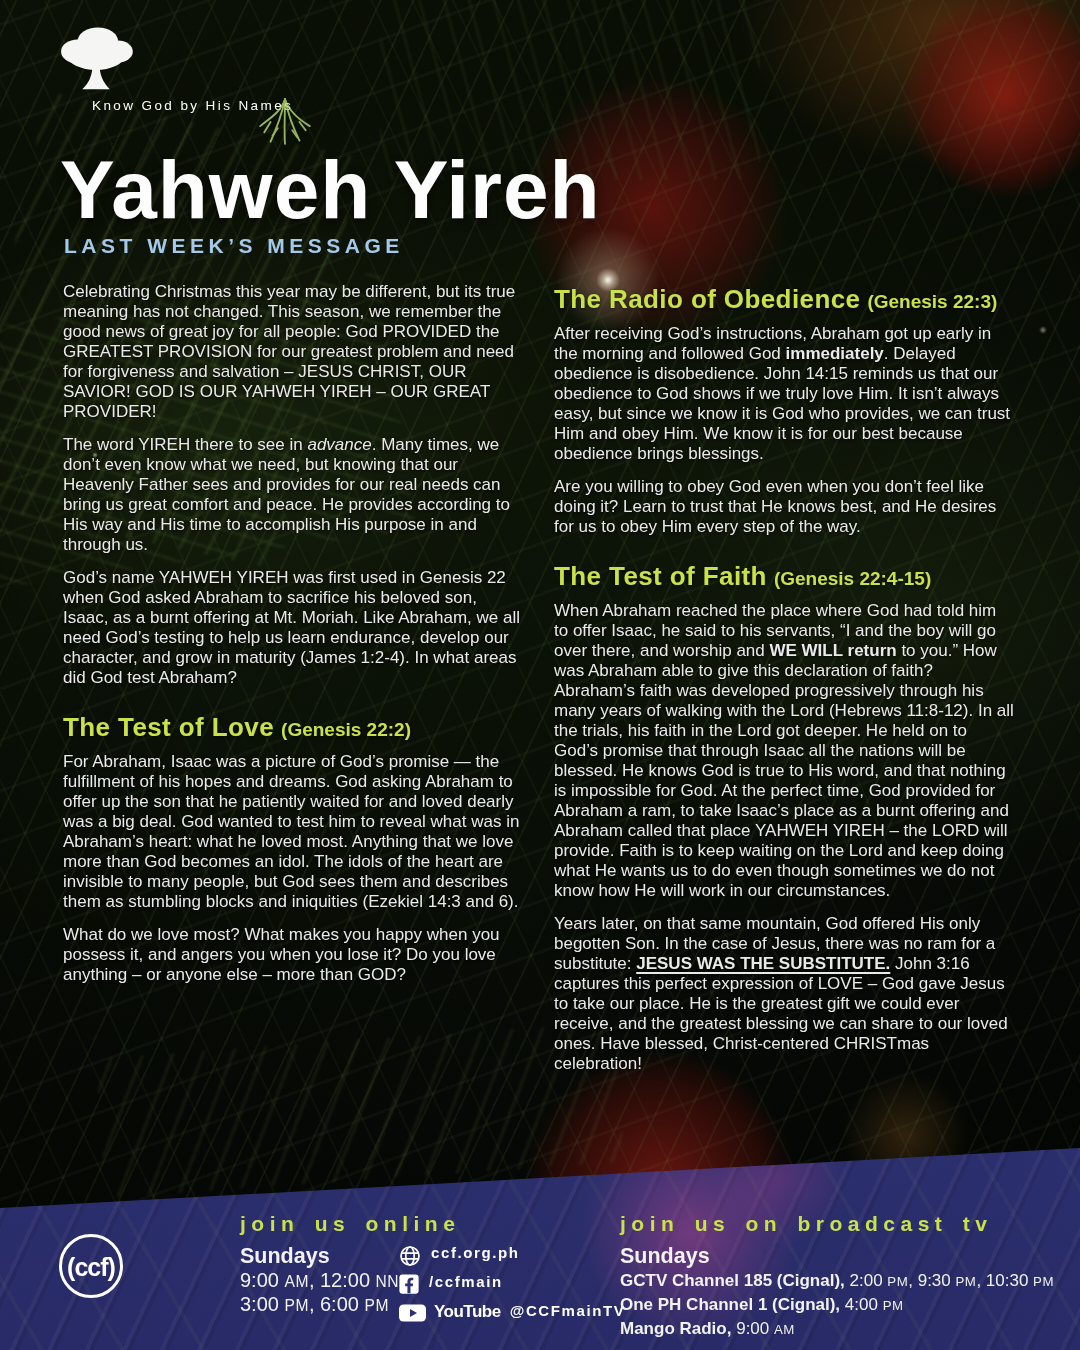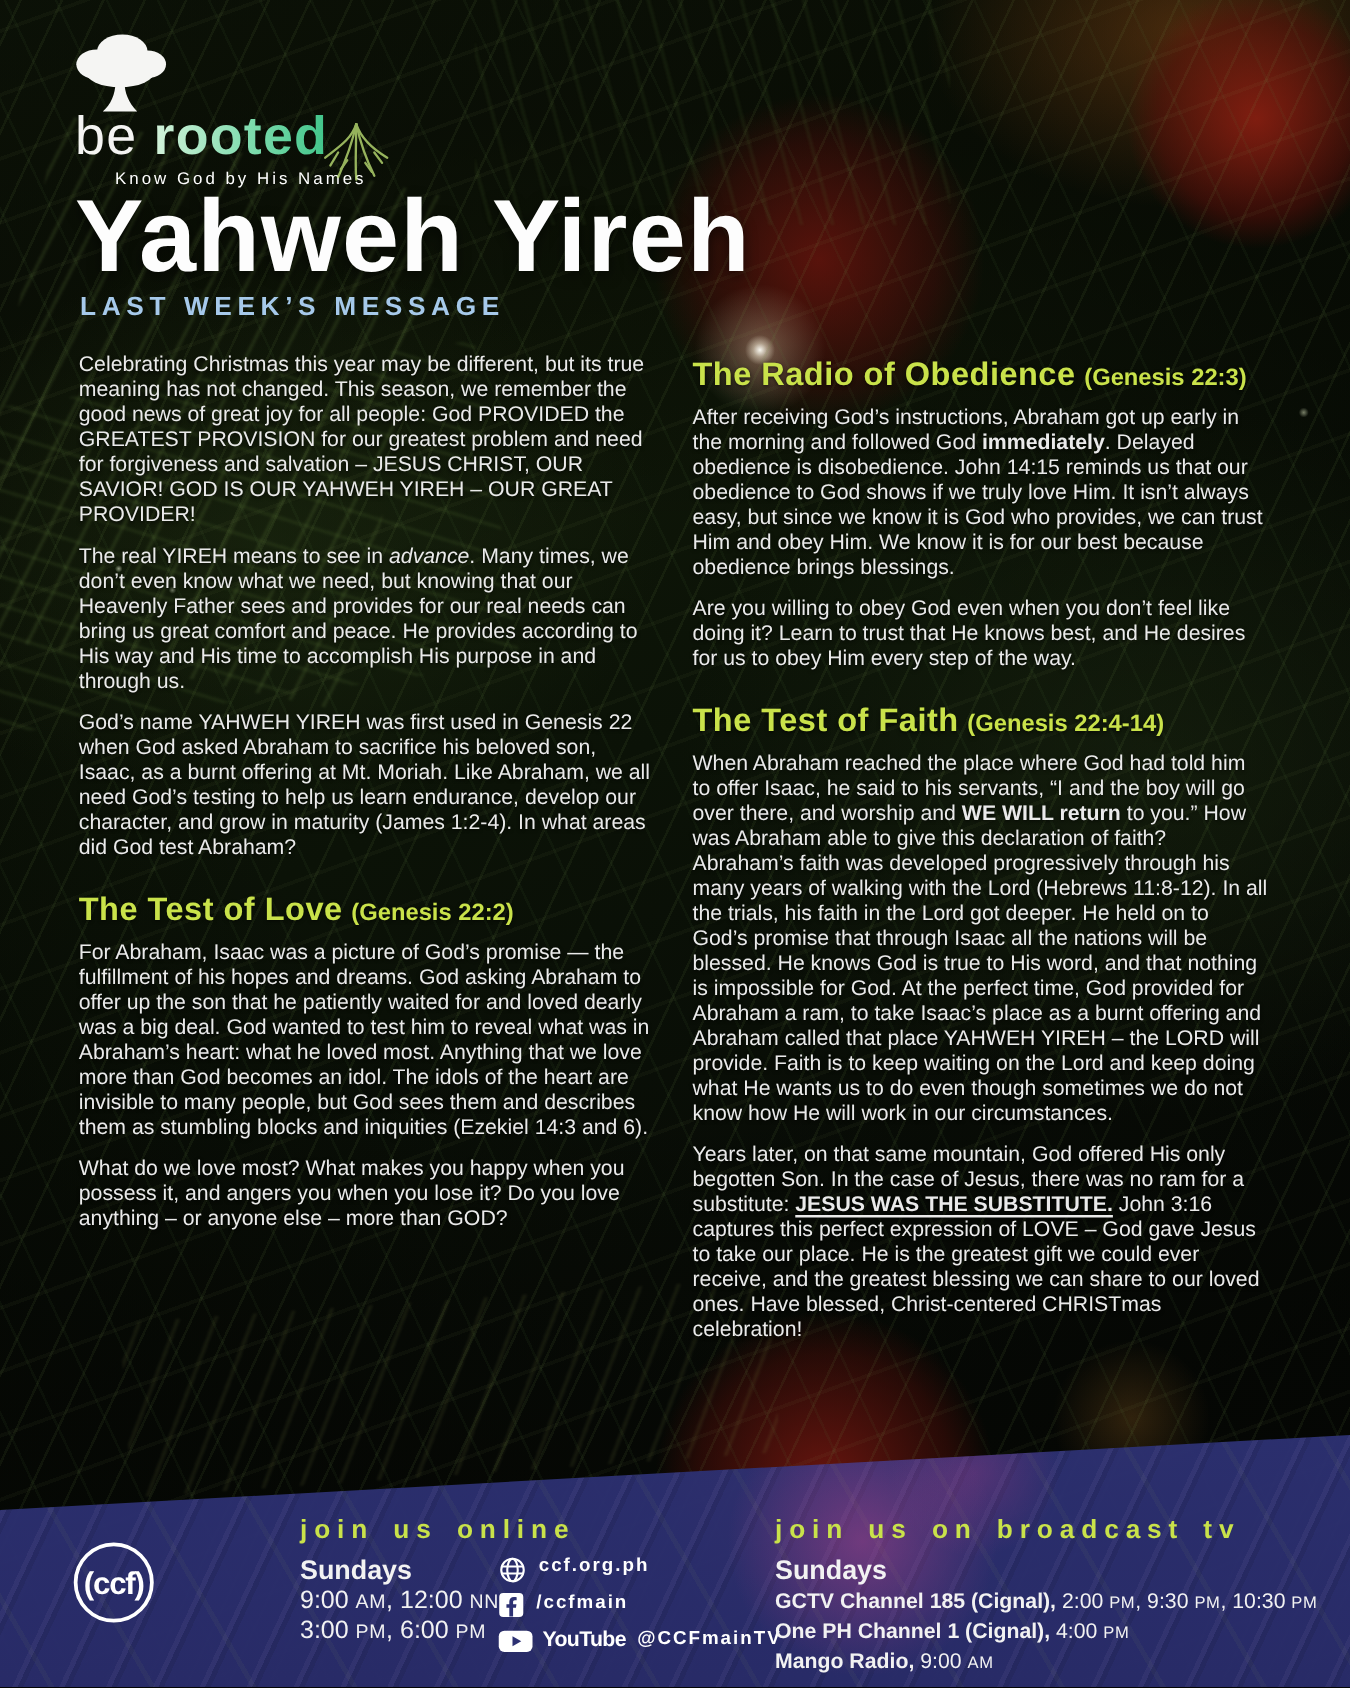--- a/index.html
+++ b/index.html
@@ -109,54 +109,50 @@
   <header class="brand">
     <svg class="tree" viewBox="0 0 100 80">
       <g fill="#f5f5f3">
         <ellipse cx="30" cy="34" rx="18" ry="13"></ellipse>
         <ellipse cx="52" cy="23" rx="22" ry="15"></ellipse>
         <ellipse cx="74" cy="34" rx="16" ry="12"></ellipse>
         <ellipse cx="50" cy="40" rx="30" ry="14"></ellipse>
         <path d="M46 50 C46 60 42 69 35 75 L65 75 C57 67 54 58 54 50 Z"></path>
       </g>
     </svg>
-    <div class="brand-line">
-      <span class="brand-be">be</span>
-      <span class="brand-rooted">rooted</span>
-    </div>
     <div class="brand-tagline">Know God by His Names</div>
     <svg class="roots" viewBox="0 0 60 50">
       <g stroke="#b9dc72" fill="none" stroke-width="1.8" stroke-linecap="round">
         <path d="M30 3 C26 15 16 21 6 29"></path>
         <path d="M30 3 C34 15 44 23 54 29"></path>
         <path d="M30 3 C27 17 22 31 16 44"></path>
         <path d="M30 3 C33 17 38 31 44 43"></path>
         <path d="M30 3 C30 19 29 33 30 46"></path>
         <path d="M16 25 L10 35 M44 25 L50 33 M23 31 L18 38 M37 33 L42 40"></path>
       </g>
     </svg>
   </header>
 
   <h1 class="title">Yahweh Yireh</h1>
   <div class="subtitle">LAST WEEK’S MESSAGE</div>
 
   <main class="columns">
     <section class="col col-left">
       <p class="body-p">Celebrating Christmas this year may be different, but its true meaning has not changed. This season, we remember the good news of great joy for all people: God PROVIDED the GREATEST PROVISION for our greatest problem and need for forgiveness and salvation – JESUS CHRIST, OUR SAVIOR! GOD IS OUR YAHWEH YIREH – OUR GREAT PROVIDER!</p>
-      <p class="body-p"><span>The real YIREH means to see in </span><span class="i">advance</span><span>. Many times, we don’t even know what we need, but knowing that our Heavenly Father sees and provides for our real needs can bring us great comfort and peace. He provides according to His way and His time to accomplish His purpose in and through us.</span></p>
+      <p class="body-p"><span>The word YIREH there to see in </span><span class="i">advance</span><span>. Many times, we don’t even know what we need, but knowing that our Heavenly Father sees and provides for our real needs can bring us great comfort and peace. He provides according to His way and His time to accomplish His purpose in and through us.</span></p>
       <p class="body-p">God’s name YAHWEH YIREH was first used in Genesis 22 when God asked Abraham to sacrifice his beloved son, Isaac, as a burnt offering at Mt. Moriah. Like Abraham, we all need God’s testing to help us learn endurance, develop our character, and grow in maturity (James 1:2-4). In what areas did God test Abraham?</p>
       <h2 class="section-h"><span>The Test of Love</span><span class="ref">(Genesis 22:2)</span></h2>
       <p class="body-p">For Abraham, Isaac was a picture of God’s promise — the fulfillment of his hopes and dreams. God asking Abraham to offer up the son that he patiently waited for and loved dearly was a big deal. God wanted to test him to reveal what was in Abraham’s heart: what he loved most. Anything that we love more than God becomes an idol. The idols of the heart are invisible to many people, but God sees them and describes them as stumbling blocks and iniquities (Ezekiel 14:3 and 6).</p>
       <p class="body-p">What do we love most? What makes you happy when you possess it, and angers you when you lose it? Do you love anything – or anyone else – more than GOD?</p>
     </section>
     <section class="col col-right">
       <h2 class="section-h first"><span>The Radio of Obedience</span><span class="ref">(Genesis 22:3)</span></h2>
       <p class="body-p"><span>After receiving God’s instructions, Abraham got up early in the morning and followed God </span><span class="b">immediately</span><span>. Delayed obedience is disobedience. John 14:15 reminds us that our obedience to God shows if we truly love Him. It isn’t always easy, but since we know it is God who provides, we can trust Him and obey Him. We know it is for our best because obedience brings blessings.</span></p>
       <p class="body-p">Are you willing to obey God even when you don’t feel like doing it? Learn to trust that He knows best, and He desires for us to obey Him every step of the way.</p>
-      <h2 class="section-h"><span>The Test of Faith</span><span class="ref">(Genesis 22:4-14)</span></h2>
+      <h2 class="section-h"><span>The Test of Faith</span><span class="ref">(Genesis 22:4-15)</span></h2>
       <p class="body-p"><span>When Abraham reached the place where God had told him to offer Isaac, he said to his servants, “I and the boy will go over there, and worship and </span><span class="b">WE WILL return</span><span> to you.”  How was Abraham able to give this declaration of faith? Abraham’s faith was developed progressively through his many years of walking with the Lord (Hebrews 11:8-12). In all the trials, his faith in the Lord got deeper. He held on to God’s promise that through Isaac all the nations will be blessed. He knows God is true to His word, and that nothing is impossible for God. At the perfect time, God provided for Abraham a ram, to take Isaac’s place as a burnt offering and Abraham called that place YAHWEH YIREH – the LORD will provide. Faith is to keep waiting on the Lord and keep doing what He wants us to do even though sometimes we do not know how He will work in our circumstances.</span></p>
       <p class="body-p"><span>Years later, on that same mountain, God offered His only begotten Son. In the case of Jesus, there was no ram for a substitute: </span><span class="b u">JESUS WAS THE SUBSTITUTE.</span><span> John 3:16 captures this perfect expression of LOVE – God gave Jesus to take our place. He is the greatest gift we could ever receive, and the greatest blessing we can share to our loved ones. Have blessed, Christ-centered CHRISTmas celebration!</span></p>
     </section>
   </main>
 
   <footer class="band">
     <svg class="ccf-logo" viewBox="0 0 66 66">
       <circle cx="33" cy="33" r="30.5" fill="none" stroke="#ffffff" stroke-width="3"></circle>
       <text x="33" y="42.5" text-anchor="middle" font-family="Liberation Sans, sans-serif" font-size="25" font-weight="bold" fill="#ffffff" letter-spacing="-1">(ccf)</text>
     </svg>

